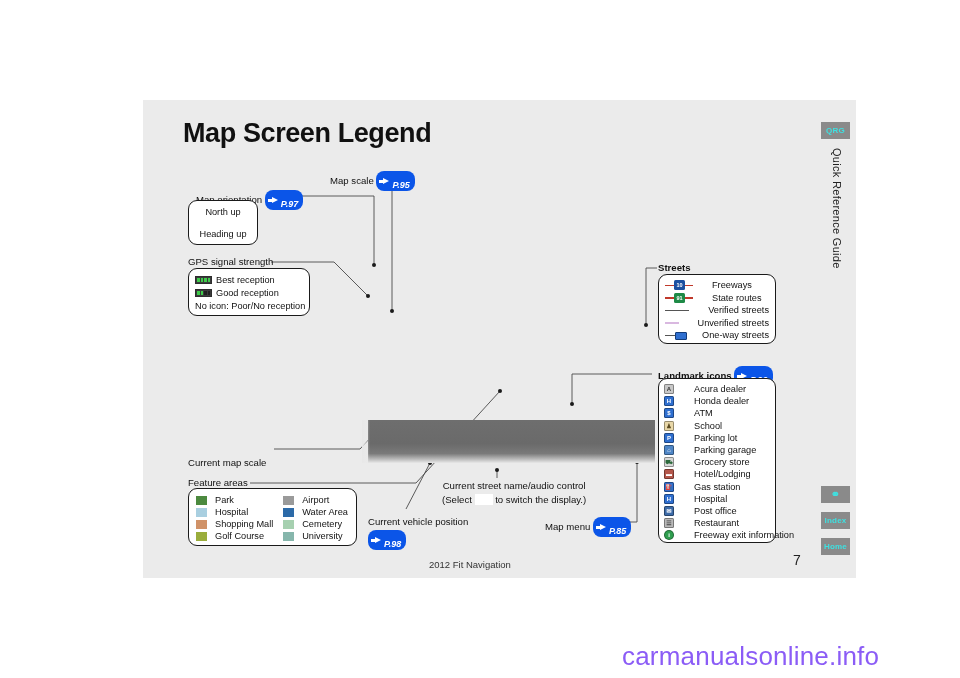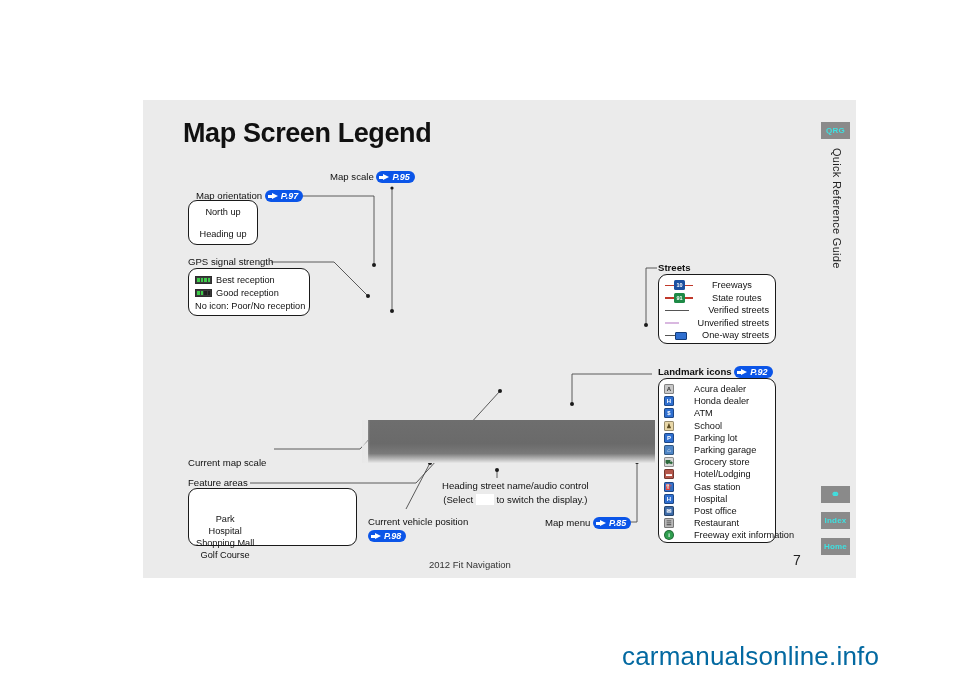--- a/index.html
+++ b/index.html
@@ -43,40 +43,40 @@
   
   #footer-title{
     position:absolute;left:429px;top:559px;font-size:9.5px;color:#333;
   }
   #page-number{
     position:absolute;left:793px;top:552px;font-size:14px;color:#222;
   }
   
   #watermark{
     position:absolute;left:622px;top:641px;
-    font-size:26px;color:#0369a1;letter-spacing:.2px;
+    font-size:26px;color:#8b5cf6;letter-spacing:.2px;
   }
   
   .lbl{position:absolute;font-size:9.6px;color:#111;white-space:nowrap;}
   .lbl-b{font-weight:bold;}
   
   .pill{
     display:inline-flex;align-items:center;gap:2px;
     background:#0b55e8;border-radius:8px;padding:1px 5px 1px 3px;
     vertical-align:middle;
   }
   .pill .arrow{
     width:0;height:0;border-left:6px solid #fff;
     border-top:3.5px solid transparent;border-bottom:3.5px solid transparent;
     margin-right:1px;
   }
   .pill .arrow-tail{
     width:4px;height:3px;background:#fff;margin-right:-2px;
   }
-  .pill .ptext{color:#fff;font-size:9px;font-weight:bold;font-style:italic;}
+  .pill .ptext{color:#fff;font-size:9px;font-weight:bold;font-style:italic;margin-top:8px;}
   
   .rbox{
     position:absolute;background:#fff;border:1.4px solid #1a1a1a;
     border-radius:9px;box-sizing:border-box;
   }
   .rbox .row{
     display:flex;align-items:center;font-size:9.2px;color:#111;
     white-space:nowrap;
   }
   
@@ -89,21 +89,21 @@
     width:17px;height:8px;border:1px solid #2d2d2d;box-sizing:border-box;
     display:flex;gap:1px;padding:1px;background:#3a3a3a;
   }
   .gps-ico i{flex:1;background:#1f1f1f;}
   .gps-ico.best i{background:#3ecb4a;}
   .gps-ico.good i:nth-child(1),.gps-ico.good i:nth-child(2){background:#3ecb4a;}
   
   #box-feature{left:188px;top:488px;width:169px;height:58px;padding:5px 7px;}
   #box-feature .fcols{display:flex;gap:10px;}
   #box-feature .fcol{display:flex;flex-direction:column;}
-  #box-feature .row{height:12px;gap:20px;flex-direction:column;}
+  #box-feature .row{height:12px;gap:8px;}
   .swatch{width:11px;height:9px;display:inline-block;}
   
   #box-streets{left:658px;top:274px;width:118px;height:70px;padding:4px 6px;}
   #box-streets .row{height:12.5px;gap:19px;}
   .stline{width:28px;height:10px;position:relative;display:inline-block;}
   .stline .bar{
     position:absolute;left:0;right:0;top:4.5px;height:1.6px;
   }
   .shield{
     position:absolute;left:9px;top:0px;width:11px;height:10px;
@@ -263,20 +263,38 @@
         </div>
       <div class="row">
           <span class="swatch" style="background:#d09268"></span>
           <span>Shopping Mall</span>
         </div>
       <div class="row">
           <span class="swatch" style="background:#9aad3c"></span>
           <span>Golf Course</span>
         </div>
     </div>
+    <div class="fcol">
+      <div class="row">
+          <span class="swatch" style="background:#9a9a9a"></span>
+          <span>Airport</span>
+        </div>
+      <div class="row">
+          <span class="swatch" style="background:#2c6aa8"></span>
+          <span>Water Area</span>
+        </div>
+      <div class="row">
+          <span class="swatch" style="background:#a6d0b0"></span>
+          <span>Cemetery</span>
+        </div>
+      <div class="row">
+          <span class="swatch" style="background:#86b6ac"></span>
+          <span>University</span>
+        </div>
+    </div>
   </div>
 </div>
 
 <div class="lbl lbl-b" style="left:658px;top:262px;">Streets</div>
 
 <div class="rbox" id="box-streets">
   <div class="row">
     <span class="stline">
       <span class="bar" style="background:#c0392b"></span>
       <span class="shield" style="background:#1b4fa0">10</span>
@@ -369,21 +387,21 @@
       <span class="lmi" style="background:#b9b9b9;color:#444">☰</span>
       <span>Restaurant</span>
     </div>
   <div class="row">
       <span class="lmi" style="background:#2f9e4f;border-radius:50%">i</span>
       <span>Freeway exit information</span>
     </div>
 </div>
 
 <div id="cap-street">
-  <div>Heading street name/audio control</div>
+  <div>Current street name/audio control</div>
   <div>
     <span>(Select</span>
     <span id="street-blank"></span>
     <span>to switch the display.)</span>
   </div>
 </div>
 
 <div id="cap-vehicle">
   <span>Current vehicle position</span>
   <span class="pillwrap">

